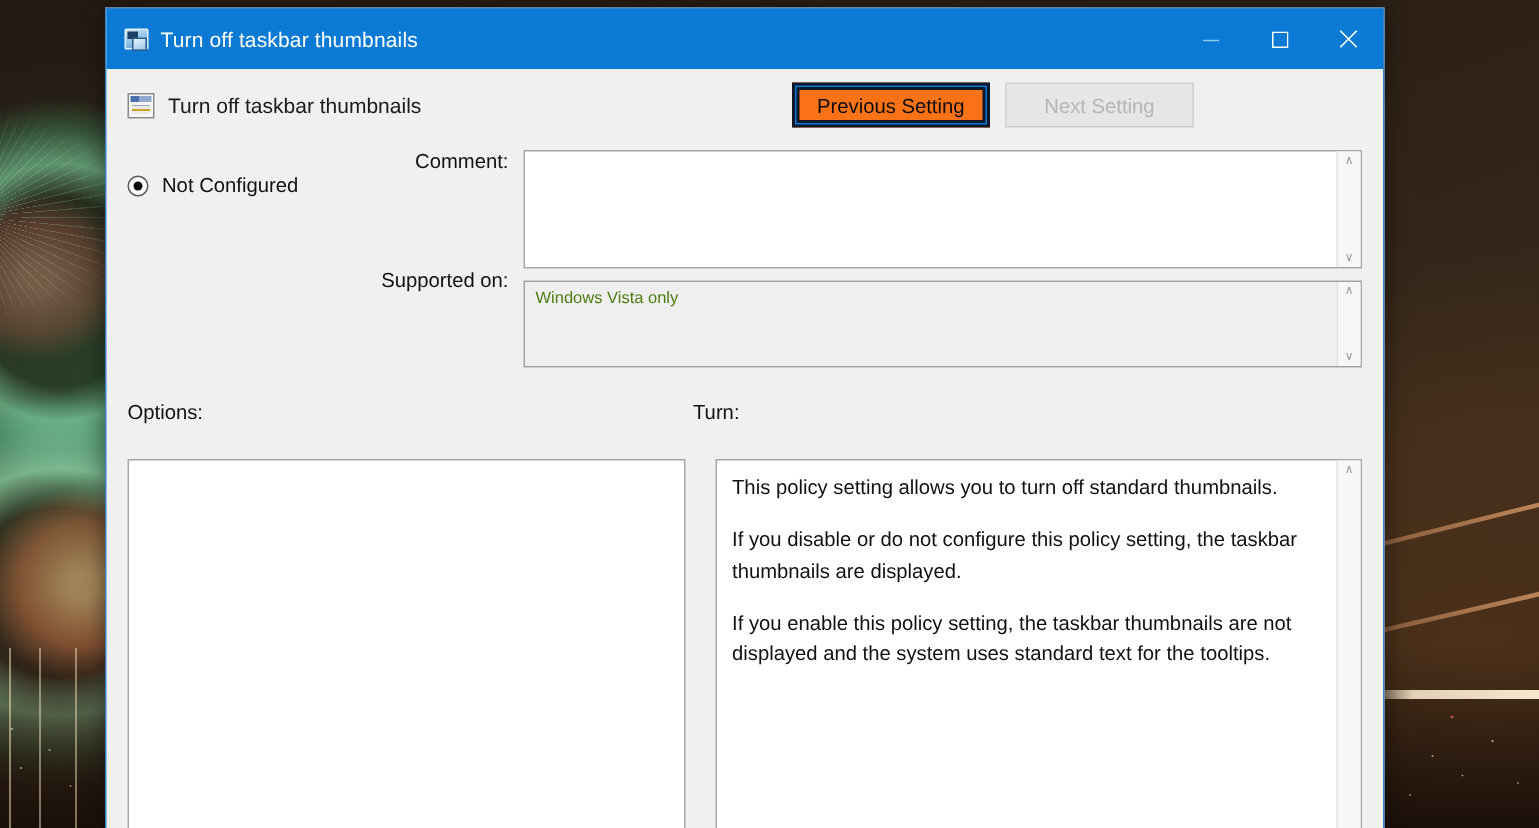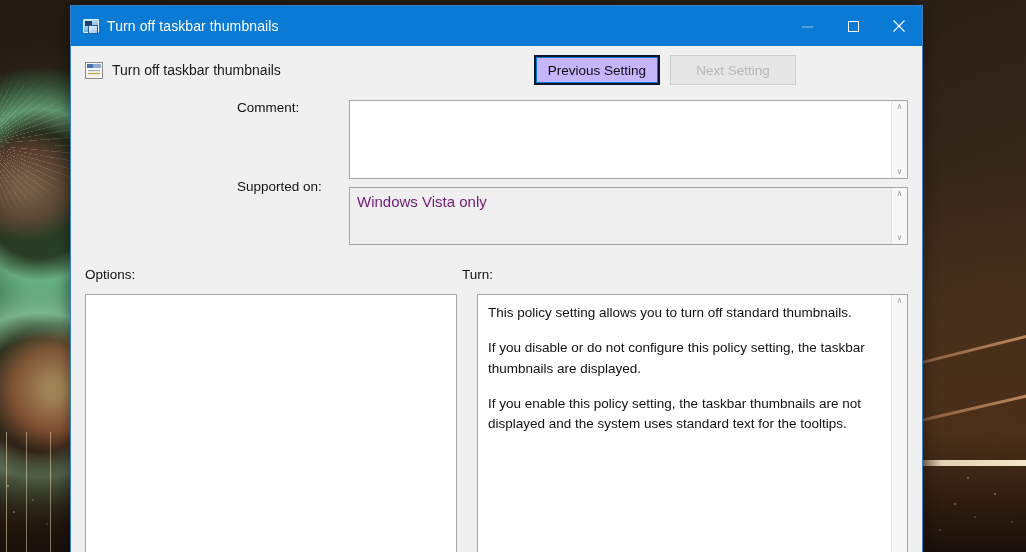--- a/index.html
+++ b/index.html
@@ -192,22 +192,22 @@
     min-width: 126px;
     padding: 0 12px;
     font-family: "Liberation Sans", sans-serif;
     font-size: 13.5px;
     color: #0d0d0d;
     background: #e6e6e6;
     border: 1px solid #adadad;
     cursor: default;
   }
   .btn.focused {
-    background: #c4b5fd;
-    border: 2px solid #0f172a;
+    background: #f97316;
+    border: 5px solid #0f172a;
     outline: 1px solid #0078d7;
     outline-offset: -3px;
   }
   .btn.disabled { color: #b6b6b6; background: #e6e6e6; border-color: #cfcfcf; }
 
   
   .top-grid {
     display: flex;
     flex: 0 0 auto;
     padding-top: 6px;
@@ -227,35 +227,35 @@
     content: ""; position: absolute;
     left: 3px; top: 3px; width: 6px; height: 6px;
     border-radius: 50%; background: #0a0a0a;
   }
 
   .fields-col { flex: 1 1 auto; min-width: 0; }
   .field-row { display: flex; align-items: flex-start; }
   .field-label {
     width: 112px; flex: 0 0 auto;
     font-size: 13.5px; color: #111;
-    padding-right: 10px;
+    text-align: right; padding-right: 10px;
   }
   .field-box {
     flex: 1 1 auto; min-width: 0;
     position: relative;
     border: 1px solid #a5a5a5;
     background: #ffffff;
     display: flex;
   }
   .field-box.readonly { background: #efefef; }
   .field-box .content {
     flex: 1 1 auto;
     padding: 5px 7px;
-    font-size: 15px;
-    color: #701a75;
+    font-size: 11px;
+    color: #4d7c0f;
     overflow: hidden;
     white-space: pre-wrap;
   }
   .vscroll {
     width: 16px; flex: 0 0 auto;
     background: #f7f7f7;
     border-left: 1px solid #e2e2e2;
     display: flex; flex-direction: column; justify-content: space-between;
     align-items: center;
     padding: 2px 0;
@@ -263,21 +263,21 @@
   .vscroll .arr { font-size: 8px; color: #9a9a9a; line-height: 1; }
 
   .comment-box { height: 79px; }
   .supported-box { height: 58px; margin-top: 8px; }
 
   
   .panel-labels {
     display: flex;
     flex: 0 0 auto;
     padding-top: 22px;
-    padding-bottom: 12px;
+    padding-bottom: 24px;
   }
   .panel-labels .lbl { font-size: 13.5px; color: #111; }
   .panel-labels .opt { width: 377px; flex: 0 0 auto; }
 
   
   .panes {
     display: flex;
     flex: 1 1 auto;
     min-height: 0;
     gap: 10px;
@@ -352,20 +352,24 @@
         <span class="hdr-title">Turn off taskbar thumbnails</span>
         <span class="hdr-buttons">
           <button class="btn focused">Previous Setting</button>
           <button class="btn disabled">Next Setting</button>
         </span>
       </div>
 
       <div class="top-grid">
 
         <div class="radio-col">
+          <label class="radio-row">
+            <span class="radio checked"></span>
+            <span>Not Configured</span>
+          </label>
         </div>
 
         <div class="fields-col">
 
           <div class="field-row">
             <div class="field-label">Comment:</div>
             <div class="field-box comment-box">
               <div class="content"></div>
               <div class="vscroll">
                 <span class="arr">∧</span>

